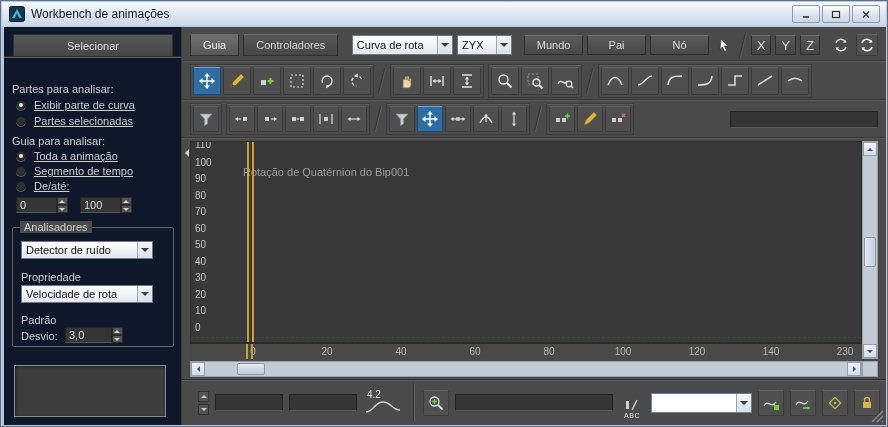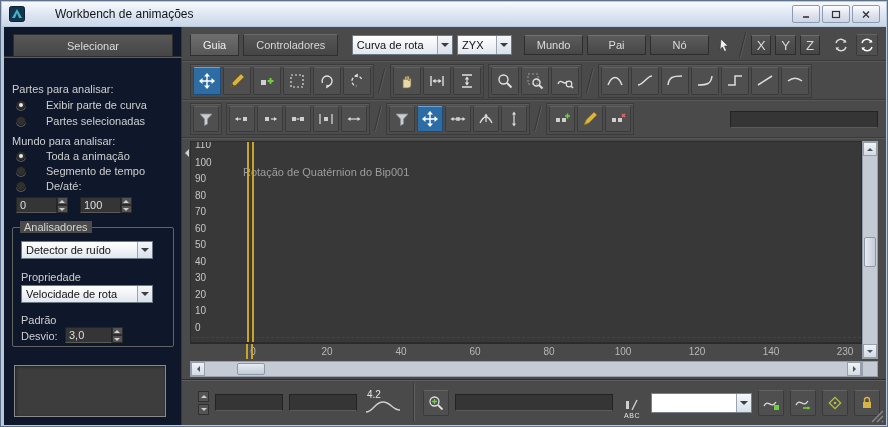--- a/index.html
+++ b/index.html
@@ -5,21 +5,21 @@
   * { margin:0; padding:0; box-sizing:border-box; }
   html,body { width:888px; height:427px; overflow:hidden; }
   body { font-family:"Liberation Sans", sans-serif; font-size:11px; background:#000; }
 
   .window { position:relative; width:888px; height:427px; background:#b9c9dc;
             border:1px solid #5f708c; overflow:hidden; }
 
   
   .titlebar { position:absolute; left:1px; top:1px; right:1px; height:24px;
     background:linear-gradient(#f7fafd,#e0e9f4 45%,#c9d7e8);
-    display:flex; align-items:center; padding-left:7px;gap:24px; }
+    display:flex; align-items:center; padding-left:7px; }
   .app-icon { width:16px; height:16px; margin-right:6px; }
   .title-text { font-size:12px; color:#141414; }
   .win-btns { margin-left:auto; margin-right:6px; display:flex; gap:2px; }
   .win-btn { width:28px; height:18px; border:1px solid #8c9bb3; border-radius:2px;
     background:linear-gradient(#fdfdfe,#dde4ee 55%,#ccd6e4);
     display:flex; align-items:center; justify-content:center; }
   .win-btn svg { width:10px; height:9px; }
 
   
   .content { position:absolute; left:3px; top:26px; width:882px; height:398px;
@@ -27,21 +27,21 @@
 
   
   .sidebar { position:absolute; left:0; top:0; width:178px; height:398px;
              background:#0f172a; border-right:1px solid #383838; }
   .side-tab { position:absolute; left:9px; top:7px; width:160px; height:22px;
     background:linear-gradient(#575757,#464646); border:1px solid #2e2e2e; border-bottom:none;
     color:#dcdcdc; display:flex; align-items:center; justify-content:center; }
   .side-rule { position:absolute; left:0; top:29px; width:178px; height:2px;
     border-top:1px solid #2e2e2e; border-bottom:1px solid #5c5c5c; }
   .lbl { position:absolute; color:#cfcfcf; white-space:nowrap; }
-  .radio-row { position:absolute; display:flex; align-items:center; gap:20px; cursor:default; }
+  .radio-row { position:absolute; display:flex; align-items:center; gap:8px; cursor:default;text-decoration:underline; }
   .radio { width:10px; height:10px; border-radius:50%; background:#303030;
     border:1px solid #1b1b1b; box-shadow:0 1px 0 #5e5e5e; flex:none; }
   .radio.selected::after { content:""; display:block; width:4px; height:4px;
     border-radius:50%; background:#e9e9e9; margin:2px 0 0 2px; }
   .rlbl { color:#cfcfcf; white-space:nowrap; }
 
   .spin { position:absolute; height:16px; display:flex; }
   .spin-val { flex:1; background:#353535; border:1px solid #242424;
     border-bottom-color:#5a5a5a; color:#dedede; padding:1px 3px; line-height:12px; }
   .spin-btns { width:11px; display:flex; flex-direction:column; }
@@ -208,21 +208,21 @@
       <div class="lbl" style="left:8px; top:56px;">Partes para analisar:</div>
       <div class="radio-row" style="left:12px; top:72px;">
         <span class="radio selected"></span>
         <span class="rlbl">Exibir parte de curva</span>
       </div>
       <div class="radio-row" style="left:12px; top:88px;">
         <span class="radio"></span>
         <span class="rlbl">Partes selecionadas</span>
       </div>
 
-      <div class="lbl" style="left:8px; top:108px;">Mundo para analisar:</div>
+      <div class="lbl" style="left:8px; top:108px;">Guia para analisar:</div>
       <div class="radio-row" style="left:12px; top:123px;">
         <span class="radio selected"></span>
         <span class="rlbl">Toda a animação</span>
       </div>
       <div class="radio-row" style="left:12px; top:138px;">
         <span class="radio"></span>
         <span class="rlbl">Segmento de tempo</span>
       </div>
       <div class="radio-row" style="left:12px; top:153px;">
         <span class="radio"></span>

